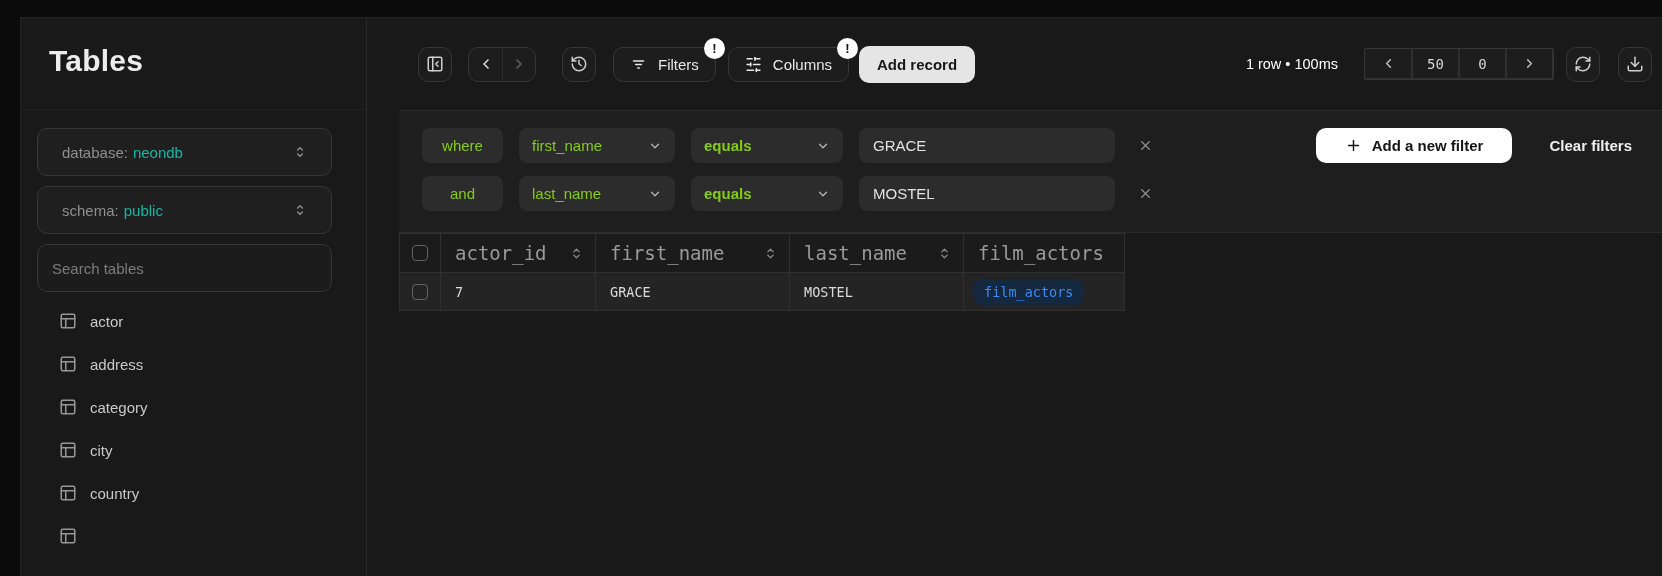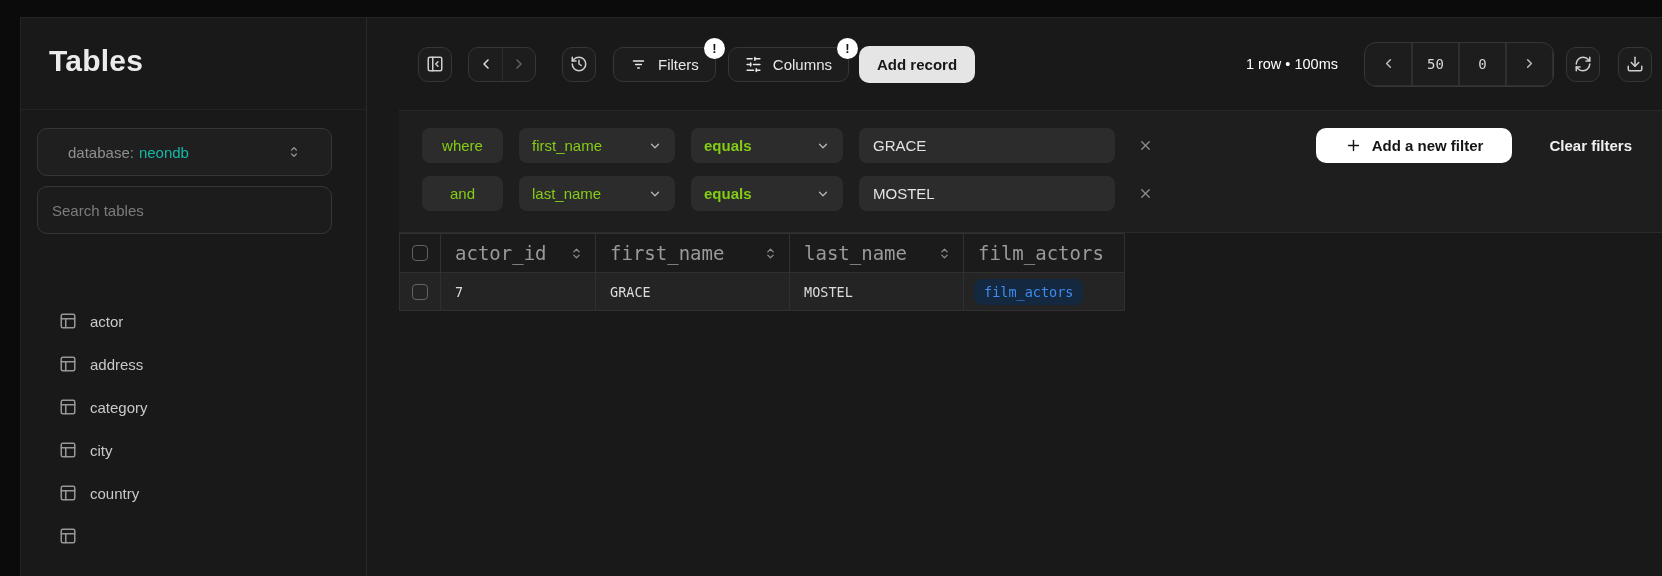--- a/index.html
+++ b/index.html
@@ -8,21 +8,21 @@
   svg{display:block;}
   .app{position:absolute;left:20px;top:17px;width:1642px;height:559px;background:#191919;
     border-top:1px solid #242424;border-left:1px solid #242424;display:flex;gap:32px;}
 
   
   .sidebar{position:relative;width:346px;height:100%;border-right:1px solid #2a2a2a;overflow:hidden;flex:none;}
   .sidebar-title{position:absolute;left:28px;top:26px;font-size:30px;font-weight:700;color:#ececec;letter-spacing:.2px;}
   .sidebar-divider{position:absolute;top:91px;left:0;right:0;border-top:1px solid #232323;}
   .side-controls{position:absolute;top:110px;left:16px;width:295px;display:flex;flex-direction:column;gap:10px;}
   .select-box{height:48px;background:#1f1f1f;border:1px solid #363636;border-radius:10px;
-    display:flex;align-items:center;padding:0 30px;font-size:15px;cursor:pointer;}
+    display:flex;align-items:center;padding:0 24px;font-size:15px;cursor:pointer;}
   .select-box .lbl{color:#8f8f8f;margin-right:5px;}
   .select-box .val{color:#14b8a6;font-weight:500;}
   .select-box .unfold{margin-left:auto;color:#8f8f8f;}
   .search-input{height:48px;background:#1c1c1c;border:1px solid #363636;border-radius:10px;
     padding:0 14px;font-size:15px;color:#dddddd;font-family:"Liberation Sans",sans-serif;outline:none;width:100%;}
   .search-input::placeholder{color:#7c7c7c;}
   .table-list{position:absolute;top:285px;left:18px;width:313px;}
   .side-item{height:36px;margin-bottom:7px;border-radius:8px;display:flex;align-items:center;
     padding-left:20px;gap:13px;color:#c9c9c9;font-size:15px;cursor:pointer;}
   .side-item .ic{color:#979797;flex:none;}
@@ -43,21 +43,21 @@
   .seg.back{color:#d8d8d8;} .seg.fwd{color:#5f5f5f;}
   .text-btn{position:relative;height:35px;border:1px solid #363636;background:#1d1d1d;border-radius:10px;
     color:#e8e8e8;font-size:15px;font-weight:500;display:flex;align-items:center;gap:11px;
     padding:0 16px;cursor:pointer;flex:none;}
   .badge{position:absolute;top:-10px;right:-10px;width:21px;height:21px;border-radius:50%;
     background:#ffffff;color:#141414;font-size:13px;font-weight:700;display:grid;place-items:center;}
   .add-record{height:37px;background:#e5e5e5;border:none;color:#171717;font-weight:600;font-size:15px;
     border-radius:10px;padding:0 18px;display:flex;align-items:center;cursor:pointer;flex:none;}
   .spacer{flex:1;}
   .summary{color:#ffffff;font-size:14.5px;margin-right:26px;white-space:nowrap;}
-  .pagination{display:flex;height:45px;border:1px solid #363636;background:#1d1d1d;border-radius:12px;overflow:hidden;flex:none;}
+  .pagination{display:flex;height:32px;border:1px solid #363636;background:#1d1d1d;border-radius:2px;overflow:hidden;flex:none;}
   .pagination .cell{width:47px;display:grid;place-items:center;color:#bdbdbd;cursor:pointer;}
   .pagination .cell + .cell{border-left:1px solid #2e2e2e;}
   .pagination .num{font-family:"DejaVu Sans Mono",monospace;font-size:14px;color:#d6d6d6;}
 
   
   .filter-panel{position:absolute;top:93px;left:0;right:0;height:122px;background:#1e1e1f;border-bottom:1px solid #2b2b2b;}
   .filter-row{position:absolute;left:23px;height:35px;display:flex;align-items:center;gap:16px;}
   .fr1{top:17px;} .fr2{top:65px;}
   .chip{height:35px;background:#2c2c2c;border-radius:8px;color:#84cc16;font-size:15px;
     display:flex;align-items:center;justify-content:center;flex:none;}
@@ -103,20 +103,30 @@
       <div class="select-box">
         <span class="lbl">database:</span>
         <span class="val">neondb</span>
         <span class="unfold">
           <svg width="14" height="14" viewBox="0 0 24 24" fill="none" stroke="currentColor" stroke-width="2.4" stroke-linecap="round" stroke-linejoin="round">
               <path d="m8 8.5 4-4 4 4"></path>
               <path d="m8 15.5 4 4 4-4"></path>
             </svg>
         </span>
       </div>
+      <div class="select-box">
+        <span class="lbl">schema:</span>
+        <span class="val">public</span>
+        <span class="unfold">
+          <svg width="14" height="14" viewBox="0 0 24 24" fill="none" stroke="currentColor" stroke-width="2.4" stroke-linecap="round" stroke-linejoin="round">
+              <path d="m8 8.5 4-4 4 4"></path>
+              <path d="m8 15.5 4 4 4-4"></path>
+            </svg>
+        </span>
+      </div>
       <input class="search-input" placeholder="Search tables" style="">
     </div>
 
     <nav class="table-list">
       <div class="side-item">
         <span class="ic">
           <svg width="18" height="18" viewBox="0 0 24 24" fill="none" stroke="currentColor" stroke-width="2" stroke-linecap="round" stroke-linejoin="round">
               <rect x="3" y="3" width="18" height="18" rx="2"></rect>
               <path d="M3 9h18"></path>
               <path d="M9 9v12"></path>

